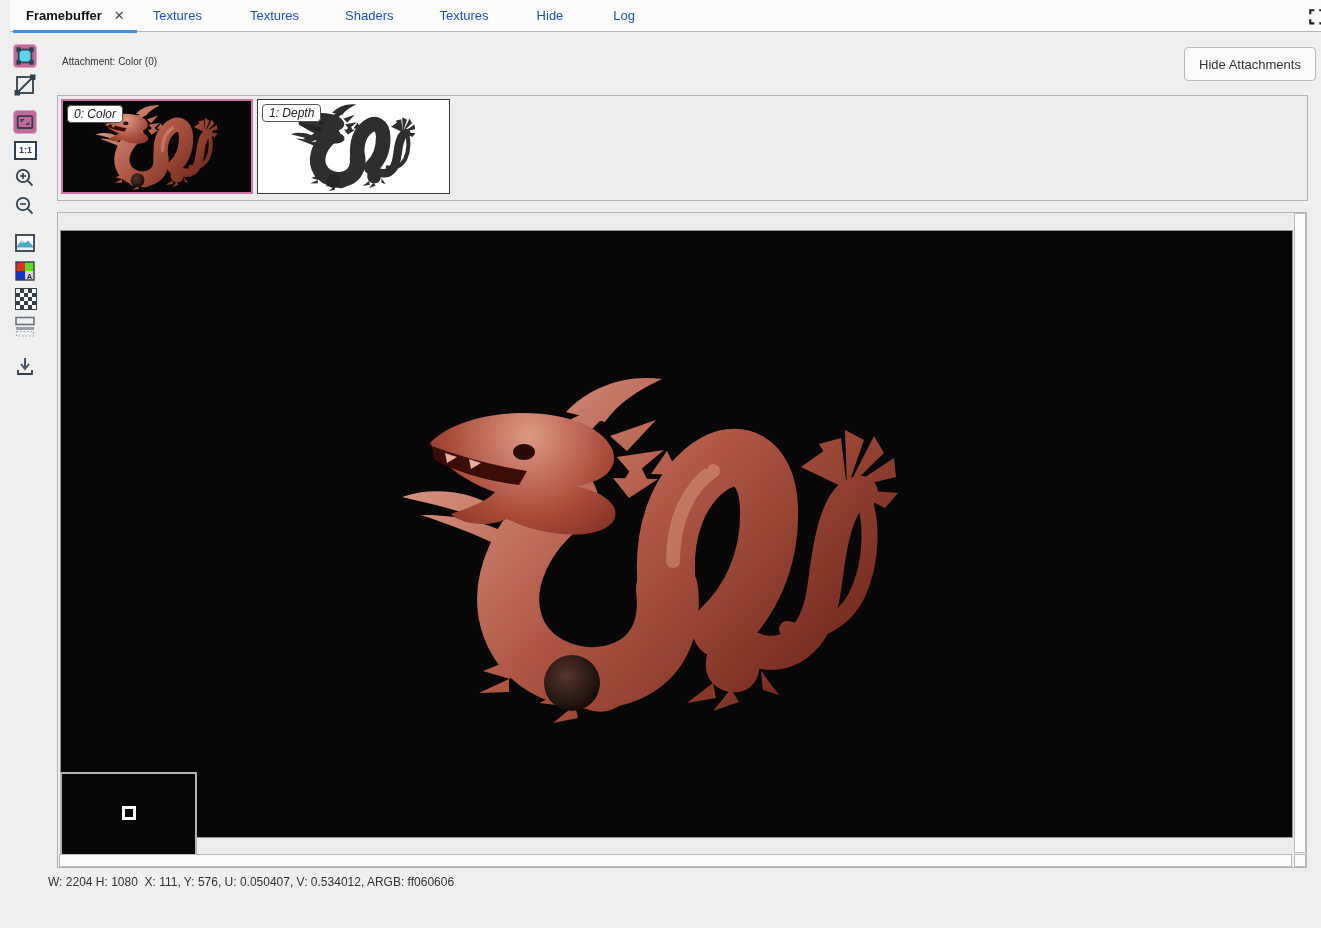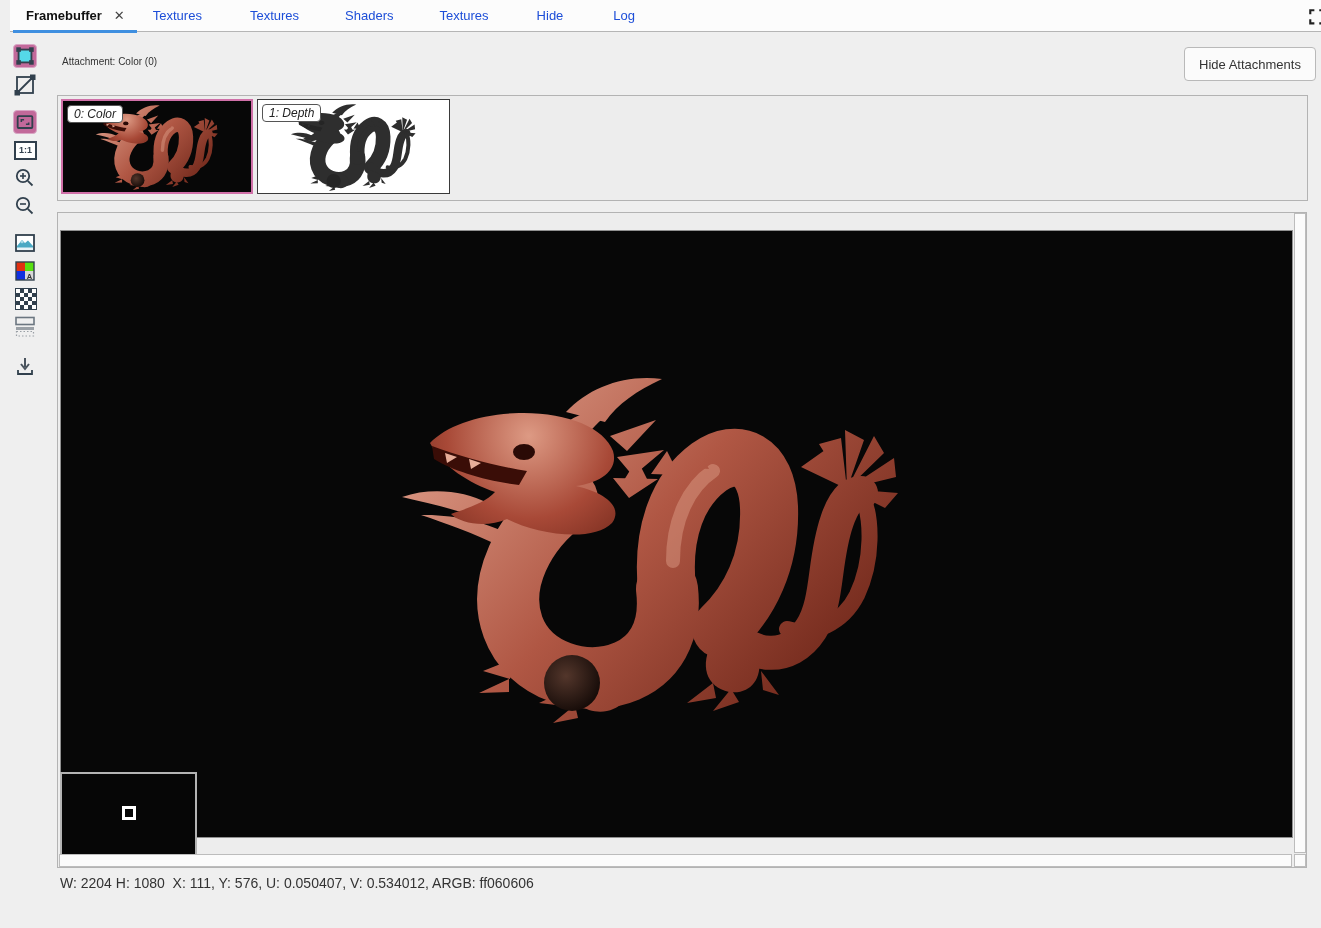--- a/index.html
+++ b/index.html
@@ -51,21 +51,21 @@
   .hscroll{position:absolute;left:1px;top:641px;width:1233px;height:13px;background:#fbfbfb;
            border:1px solid #bcbcbc;box-sizing:border-box;}
   .scroll-corner{position:absolute;left:1236px;top:641px;width:12px;height:13px;background:#fbfbfb;
            border:1px solid #bcbcbc;box-sizing:border-box;}
   .pixel-context{position:absolute;left:2px;top:559px;width:137px;height:84px;background:#060606;
            border:2px solid #b3b3b3;box-sizing:border-box;}
   .pixel-cursor{position:absolute;left:60px;top:32px;width:14px;height:14px;border:3px solid #ffffff;
            box-sizing:border-box;}
 
   
-  .statusbar{position:absolute;left:60px;top:875px;font-size:14px;color:#333;white-space:pre;}
+  .statusbar{position:absolute;left:48px;top:875px;font-size:12px;color:#333;white-space:pre;}
 
   svg{display:block;}
 </style>
 </head>
 <body>
 
 <svg width="0" height="0" style="position:absolute" aria-hidden="true">
   <defs>
     <linearGradient id="gradBody" gradientUnits="userSpaceOnUse" x1="420" y1="170" x2="760" y2="480">
       <stop offset="0" stop-color="#d7937f"></stop>

